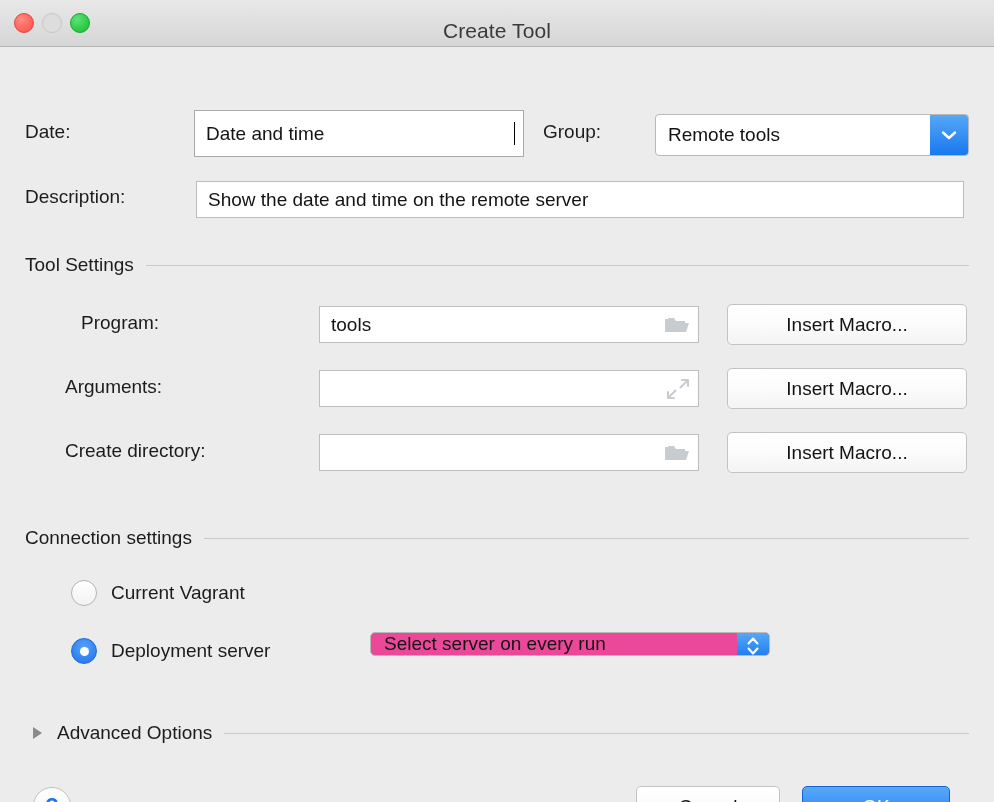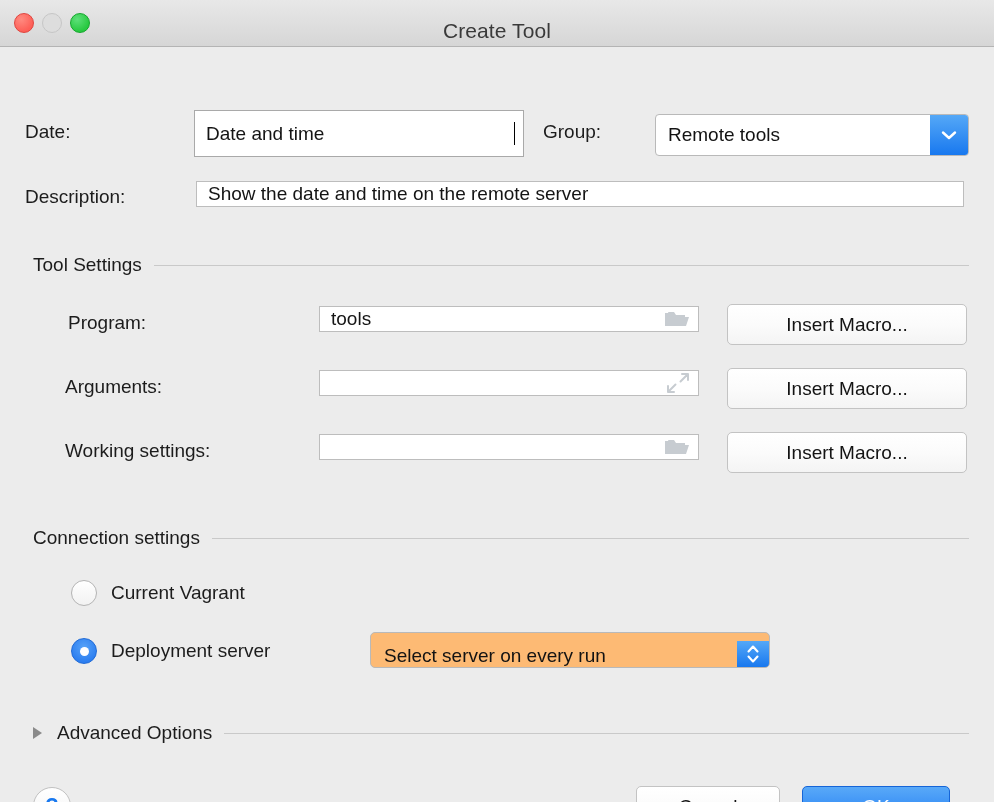--- a/index.html
+++ b/index.html
@@ -89,21 +89,21 @@
     font-size: 19px;
     color: #1c1c1c;
     white-space: nowrap;
   }
 
   
   .textfield {
     background: #ffffff;
     border: 1px solid #bdbdbd;
     box-sizing: border-box;
-    height: 26px;
+    height: 37px;
     display: flex;
     align-items: center;
     padding: 0 8px 0 11px;
     font-size: 19px;
     color: #141414;
   }
   .textfield .value {
     flex: 1 1 auto;
     white-space: nowrap;
     overflow: hidden;
@@ -158,25 +158,25 @@
     align-items: center;
     justify-content: center;
   }
   .chev {
     display: block;
   }
 
   
   .popup {
     display: flex;
-    align-items: flex-end;
-    height: 36px;
+    align-items: flex-start;
+    height: 24px;
     border: 1px solid #b9b9b9;
     border-radius: 5px;
-    background: #fdba74;
+    background: #ec4899;
     box-sizing: border-box;
     overflow: hidden;
   }
   .popup .popup-value {
     flex: 1 1 auto;
     display: flex;
     align-items: center;
     padding-left: 13px;
     font-size: 19px;
     color: #131313;
@@ -194,21 +194,20 @@
   .section {
     position: absolute;
     display: flex;
     align-items: center;
     gap: 12px;
   }
   .section-title {
     font-size: 19px;
     color: #1c1c1c;
     white-space: nowrap;
-    margin-left: 8px;
   }
   .section-rule {
     height: 1px;
     background: #c9c9c9;
   }
 
   
   .btn {
     box-sizing: border-box;
     border-radius: 5px;
@@ -347,21 +346,21 @@
 
     <div class="textfield" style="position:absolute; left:196px; top:134px; width:768px;">
       <span class="value" placeholder="">Show the date and time on the remote server</span>
     </div>
 
     <div class="section" style="left:25px; top:207px; width:944px;">
       <span class="section-title">Tool Settings</span>
       <span class="section-rule" style="flex:1 1 auto;"></span>
     </div>
 
-    <div class="row" style="left:68px; top:265px;">
+    <div class="row" style="left:81px; top:265px;">
       <span class="field-label">Program:</span>
     </div>
     <div class="textfield" style="position:absolute; left:319px; top:259px; width:380px;">
       <span class="value" placeholder="">tools</span>
       <span class="field-icon">
         <svg width="26" height="20" viewBox="0 0 26 20">
           <path d="M1 4 L1 17 L22 17 L25 8 L7 8 L5 4 Z" fill="#c7ccd1"></path>
           <path d="M4 3 L10 3 L12 6 L21 6 L21 8 L6 8 Z" fill="#c7ccd1"></path>
         </svg>
       </span>
@@ -376,21 +375,21 @@
       <span class="field-icon">
         <svg width="24" height="22" viewBox="0 0 24 22">
           <path d="M22 2 L14.5 9.5 M22 2 L22 8 M22 2 L16 2" fill="none" stroke="#c7ccd1" stroke-width="2" stroke-linecap="round" stroke-linejoin="round"></path>
           <path d="M2 20 L9.5 12.5 M2 20 L2 14 M2 20 L8 20" fill="none" stroke="#c7ccd1" stroke-width="2" stroke-linecap="round" stroke-linejoin="round"></path>
         </svg>
       </span>
     </div>
     <div class="btn secondary" style="position:absolute; left:727px; top:321px; width:240px; height:41px;">Insert Macro...</div>
 
     <div class="row" style="left:65px; top:393px;">
-      <span class="field-label">Working settings:</span>
+      <span class="field-label">Create directory:</span>
     </div>
     <div class="textfield" style="position:absolute; left:319px; top:387px; width:380px;">
       <span class="value" placeholder=""></span>
       <span class="field-icon">
         <svg width="26" height="20" viewBox="0 0 26 20">
           <path d="M1 4 L1 17 L22 17 L25 8 L7 8 L5 4 Z" fill="#c7ccd1"></path>
           <path d="M4 3 L10 3 L12 6 L21 6 L21 8 L6 8 Z" fill="#c7ccd1"></path>
         </svg>
       </span>
     </div>

